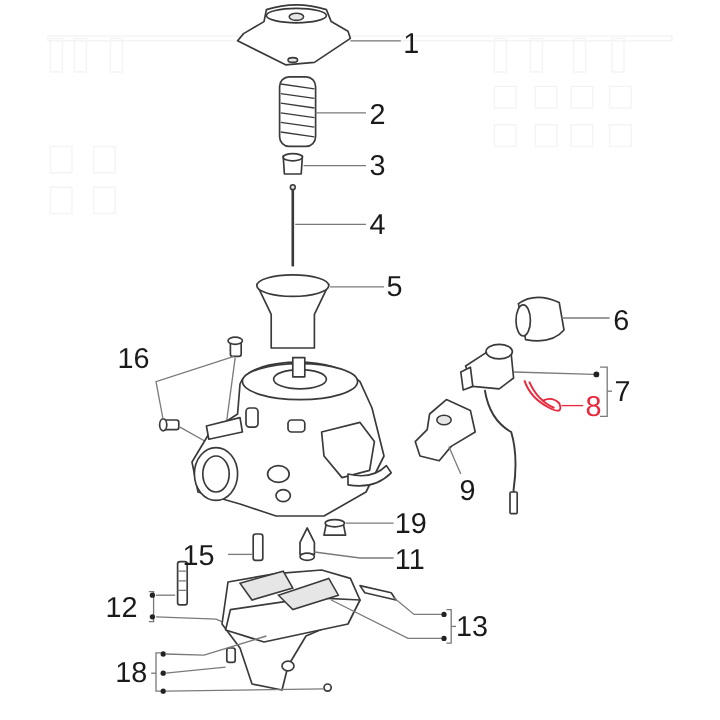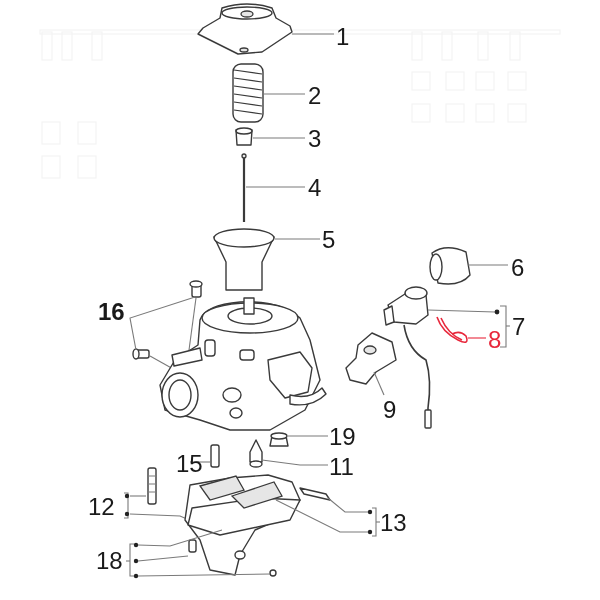--- a/index.html
+++ b/index.html
@@ -197,15 +197,15 @@
   <div class="lbl" style="left:322px;top:228px;">5</div>
   <div class="lbl" style="left:511px;top:256px;">6</div>
   <div class="lbl" style="left:512px;top:315px;">7</div>
   <div class="lbl hl" style="left:488px;top:328px;">8</div>
   <div class="lbl" style="left:383px;top:398px;">9</div>
   <div class="lbl" style="left:329px;top:425px;">19</div>
   <div class="lbl" style="left:329px;top:455px;text-align:right;">11</div>
   <div class="lbl" style="left:88px;top:495px;">12</div>
   <div class="lbl" style="left:380px;top:511px;">13</div>
   <div class="lbl" style="left:96px;top:549px;">18</div>
-  <div class="lbl" style="left:176px;top:452px;">15</div>
-  <div class="lbl" style="left:98px;top:300px;font-weight:bold;">16</div>
+  <div class="lbl" style="left:152px;top:452px;">15</div>
+  <div class="lbl" style="left:98px;top:288px;">16</div>
 </div>
 
 </body></html>

